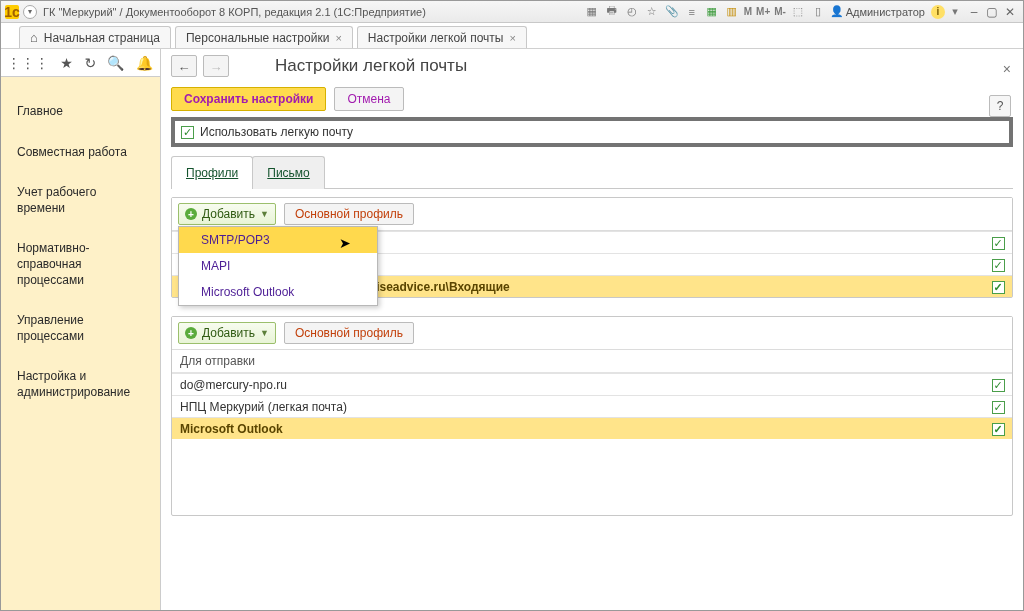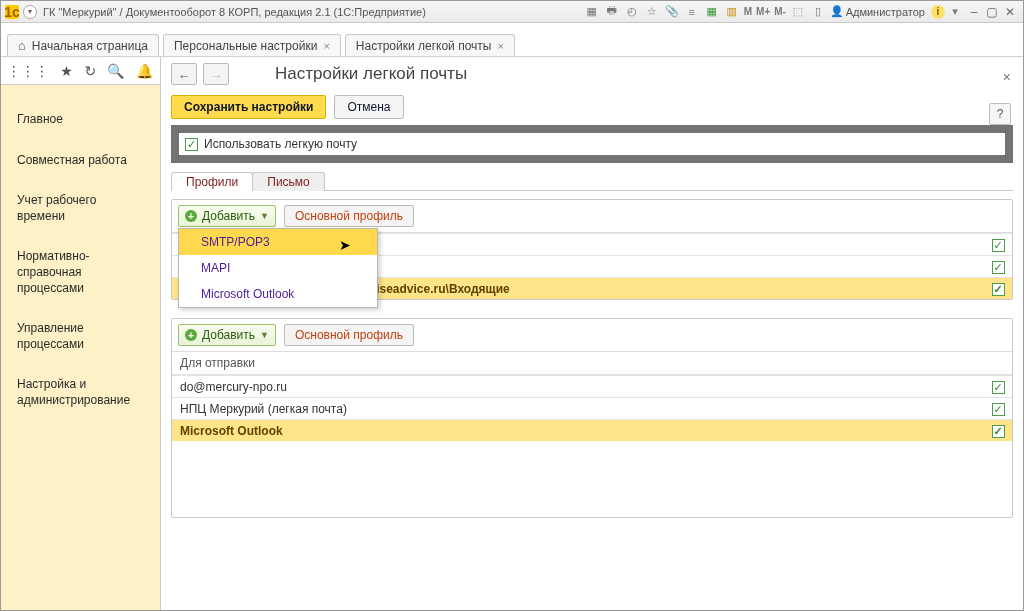--- a/index.html
+++ b/index.html
@@ -35,22 +35,22 @@
   .titlebar .spacer { flex: 1; }
   .titlebar .tbtn {
     width: 18px; height: 16px; display:inline-flex;align-items:center;justify-content:center;
     color:#777; font-size:11px; margin:0 1px; cursor:pointer;
   }
   .titlebar .mtxt { color:#7a7a7a; font-size:10px; font-weight:bold; padding:0 2px; cursor:pointer;}
   .titlebar .user { color:#555; font-size:11px; padding:0 6px 0 2px; display:flex; align-items:center; gap:2px;}
   .titlebar .info { width:14px;height:14px;border-radius:7px;background:#ffe066;display:inline-flex;align-items:center;justify-content:center;font-weight:bold;color:#7a5c00;font-size:10px;}
   .titlebar .wbtn { width:18px;height:16px;display:inline-flex;align-items:center;justify-content:center;color:#666;font-size:12px;cursor:pointer;}
   .tabbar {
-    height: 34px; background: #fff; border-bottom: 1px solid #d0d0d0;
-    display:flex; align-items:flex-end; padding-left:6px;
+    height: 26px; background: #fff; border-bottom: 1px solid #d0d0d0;
+    display:flex; align-items:flex-end; padding-left:18px;
   }
   .tab {
     height: 22px; border:1px solid #c8c8c8; border-bottom:none;
     padding: 0 10px; margin-right:4px; background:#f7f7f7;
     display:flex; align-items:center; gap:6px; border-radius:3px 3px 0 0;
     font-size:12px; color:#444; cursor:pointer;
   }
   .tab.home::before { content:"⌂"; font-size:13px; color:#555; }
   .tab .close { color:#888; font-size:11px; cursor:pointer; }
   .outer {
@@ -75,41 +75,42 @@
   .navarrow {
     width:26px; height:22px; border:1px solid #bbb; background:#f4f4f4;
     display:inline-flex; align-items:center; justify-content:center; color:#555; font-size:13px; border-radius:2px; cursor:pointer;
   }
   .navarrow.disabled { color:#bbb; }
   .pagetitle { font-size:17px; color:#444; margin-left:40px; }
   .closex { position:absolute; right:12px; top:12px; color:#777; cursor:pointer; font-size:14px;}
   .btnrow { display:flex; gap:8px; padding: 8px 10px 6px 10px; align-items:center; }
   .btn {
     height:24px; border:1px solid #bbb; background:#f4f4f4; padding:0 12px;
-    display:inline-flex; align-items:center; font-size:12px; color:#0f172a; border-radius:2px; cursor:pointer;
+    display:inline-flex; align-items:center; font-size:12px; color:#a21caf; border-radius:2px; cursor:pointer;
   }
   .btn.primary { background:#ffdb4d; border-color:#d6b100; font-weight:bold; }
   .helpbtn {
     width:22px;height:22px;border:1px solid #bbb;background:#f6f6f6;display:inline-flex;align-items:center;justify-content:center;
     position:absolute; right:12px; top:46px; border-radius:2px; cursor:pointer; color:#555;
   }
   .chkwrap {
-    margin: 0 10px 8px 10px; border:8px solid #737373; padding:4px 6px; display:inline-flex; align-items:center; gap:6px;
+    margin: 0 10px 8px 10px; border:4px solid #737373; padding:4px 6px; display:inline-flex; align-items:center; gap:6px;
   }
   .chkbox {
     width:13px;height:13px;border:1px solid #4a9e4a;display:inline-flex;align-items:center;justify-content:center;background:#fff;
   }
   .chkbox::after { content:"✓"; color:#2e8b2e; font-size:11px; line-height:1; }
   .subtabs {
     display:flex; margin:0 10px; border-bottom:1px solid #c8c8c8;
   }
   .subtab {
-    padding:2px 14px; border:1px solid #c8c8c8; border-bottom:none; margin-right:-1px;
-    background:#efefef; color:#7f1d1d; cursor:pointer; position:relative; top:1px;
+    padding:9px 14px; border:1px solid #c8c8c8; border-bottom:none; margin-right:-1px;
+    background:#efefef; color:#14532d; cursor:pointer; position:relative; top:1px;
     border-radius:3px 3px 0 0;
+    text-decoration:underline;
   }
   .subtab.active { background:#fff; font-weight:normal; }
   .section { margin:8px 10px 10px 10px; border:1px solid #c8c8c8; border-radius:2px; background:#fff; }
   .sectoolbar { display:flex; gap:8px; padding:5px 6px; border-bottom:1px solid #dcdcdc; align-items:center; background:#fff; position:relative; }
   .addbtn {
     height:22px;border:1px solid #9bbf6c;background:linear-gradient(#f7fcef,#e8f4d6);
     display:inline-flex;align-items:center;padding:0 6px;border-radius:2px;gap:5px;cursor:pointer;color:#2f5a12;
   }
   .addbtn .plus { width:12px;height:12px;border-radius:6px;background:#5aab3c;color:#fff;display:inline-flex;align-items:center;justify-content:center;font-size:10px;font-weight:bold;}
   .addbtn .caret { color:#5c7f3a; font-size:9px;}

